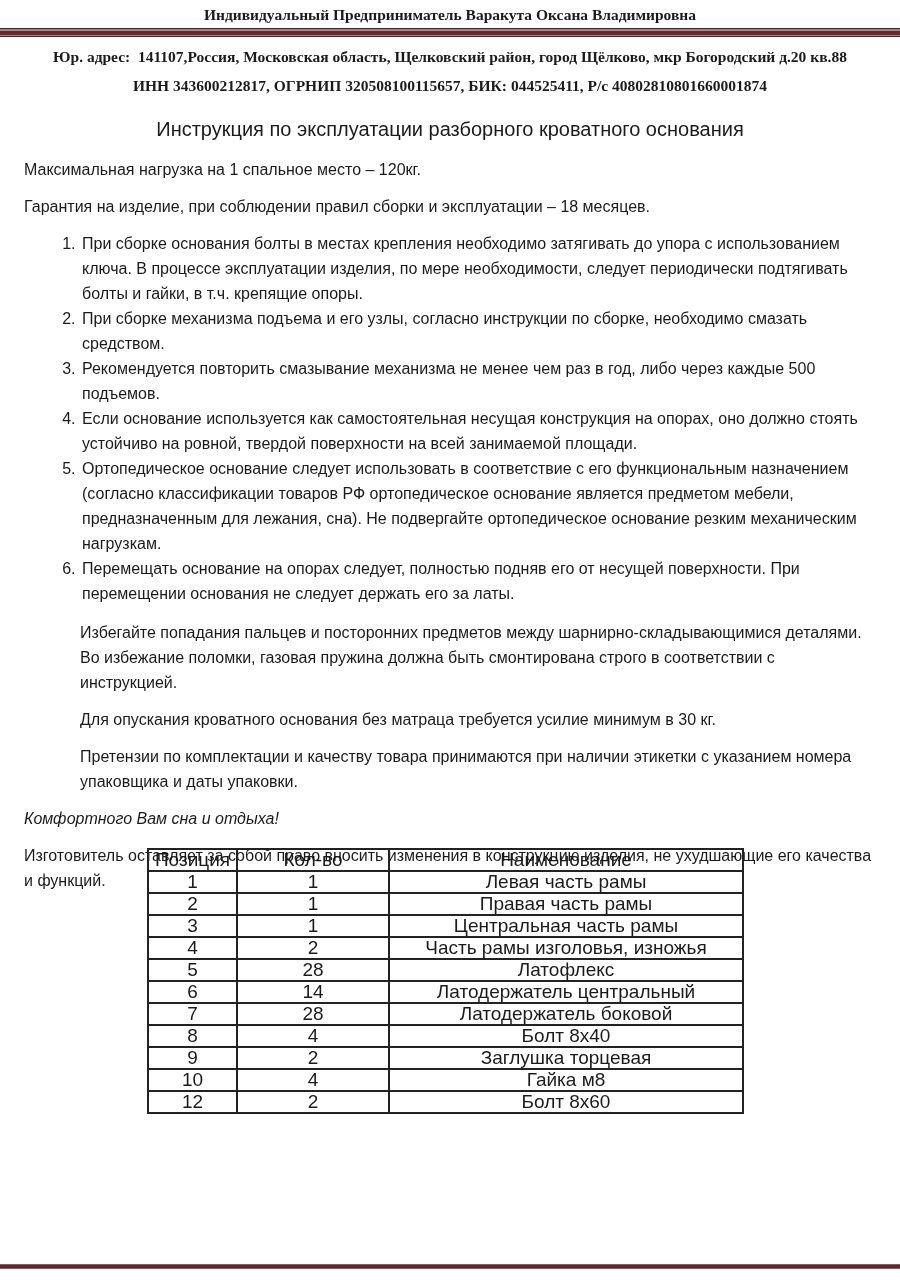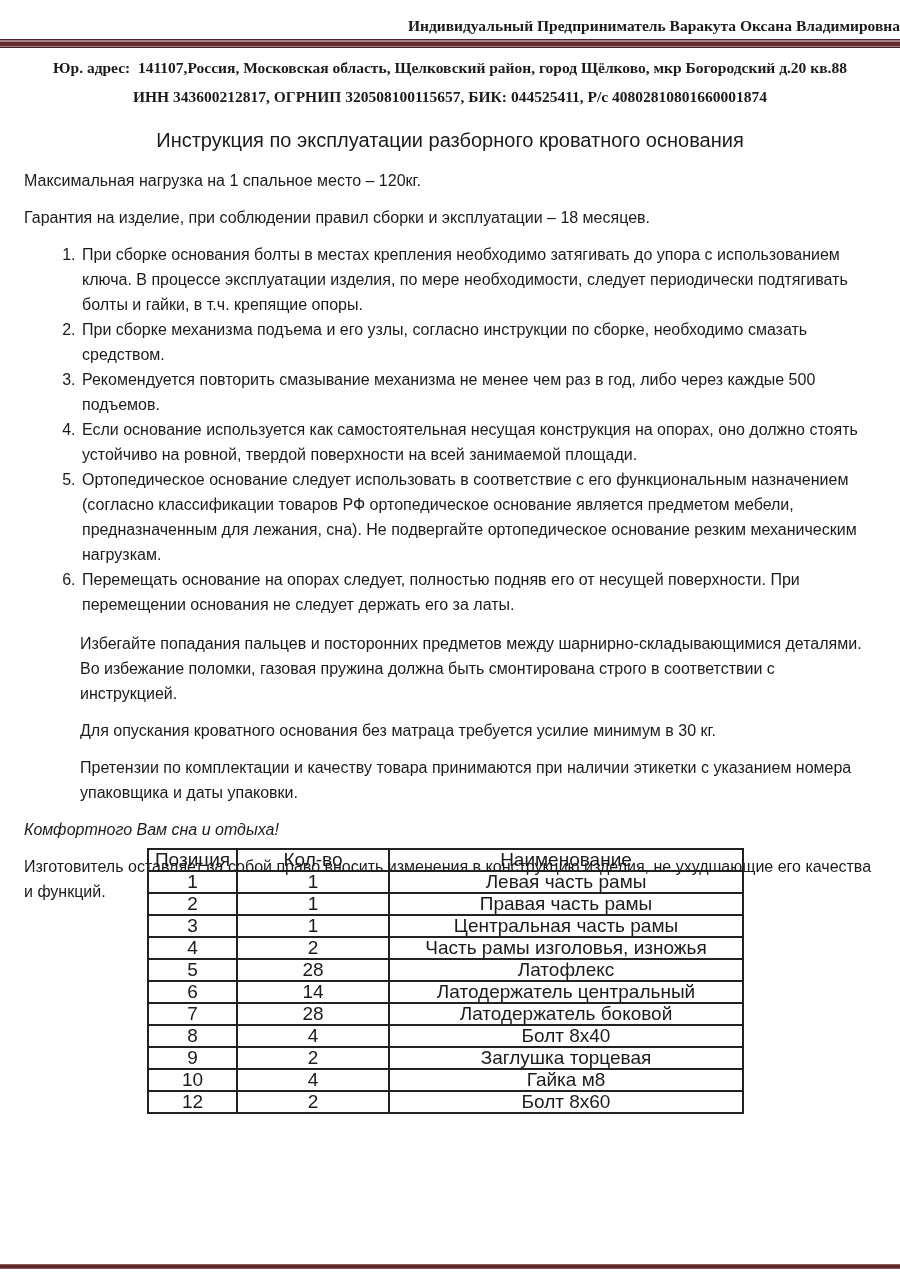--- a/index.html
+++ b/index.html
@@ -14,21 +14,21 @@
   }
   
   .hdr-serif {
     font-family: "Liberation Serif", "DejaVu Serif", serif;
     font-weight: bold;
     font-size: 15.5px;
     text-align: center;
     line-height: 16px;
     white-space: pre-wrap;
   }
-  .company { padding-top: 18px; text-align: right; }
+  .company { padding-top: 7px; }
   .rule {
     height: 10px;
     margin-top: 4px;
     background: linear-gradient(to bottom,
       #ffffff 0 1px,
       #4a2022 1px 2px,
       #a28486 2px 4px,
       #622c2e 4px 8px,
       #a28486 8px 9px,
       #4a2022 9px 10px);

